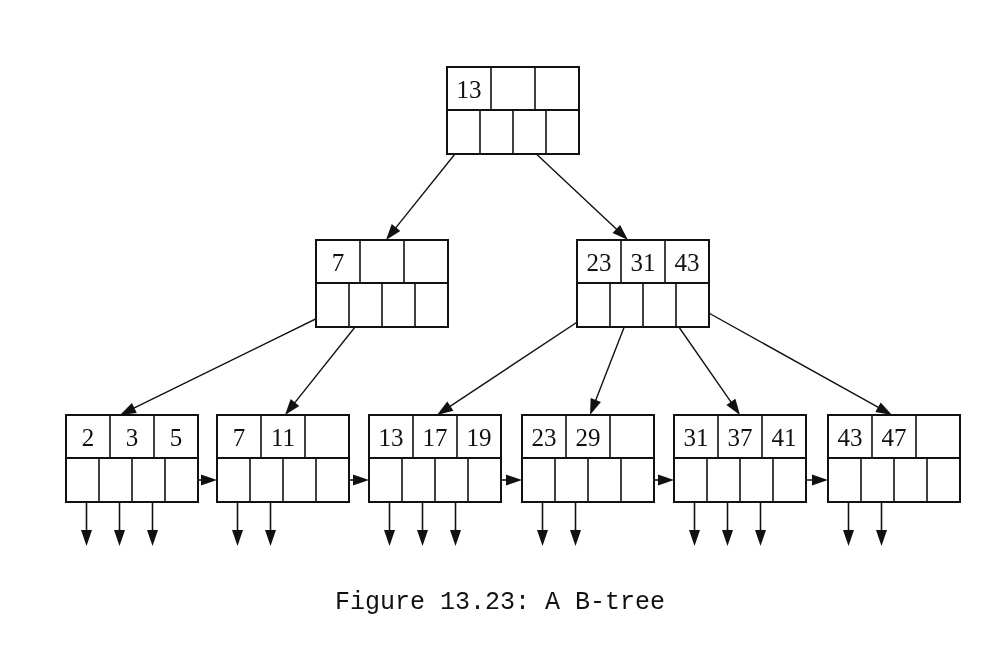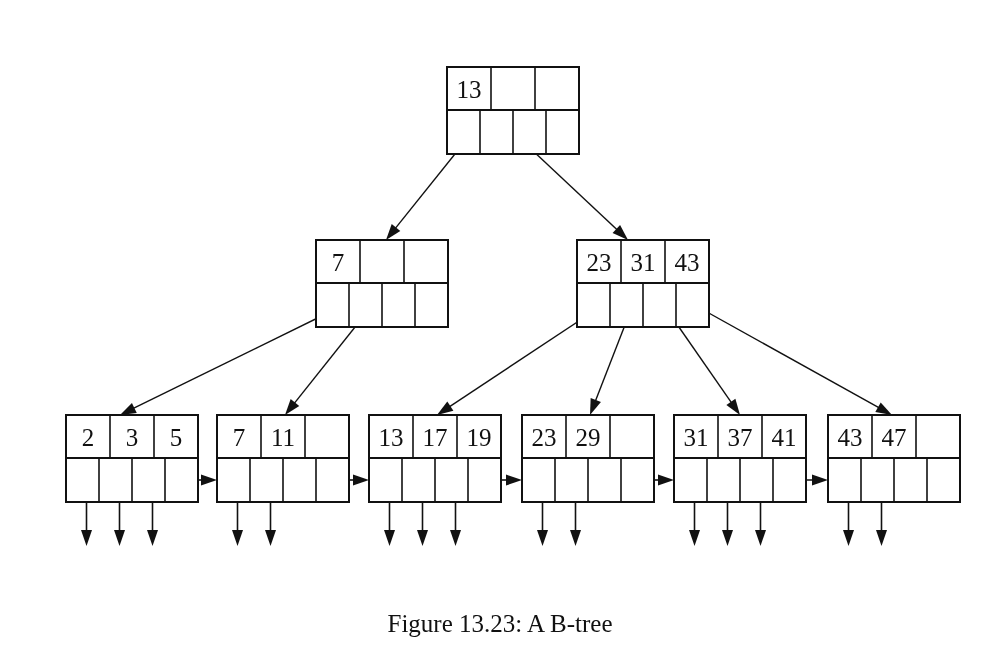--- a/index.html
+++ b/index.html
@@ -1,22 +1,22 @@
 <!DOCTYPE html>
 <html><head>
 <meta charset="utf-8">
 <style>
   html, body { margin: 0; padding: 0; background: #ffffff; }
   body { width: 1000px; height: 646px; position: relative; overflow: hidden; }
   #diagram { position: absolute; left: 0; top: 0; }
   .caption {
     position: absolute; left: 0; width: 1000px; top: 588px;
     text-align: center;
-    font-family: Liberation Serif, serif;
-    font-size: 25px; color: #111111; margin-top: 22px;
+    font-family: Liberation Mono, monospace;
+    font-size: 25px; color: #111111;
   }
   .key-text { font-family: "Liberation Serif", "DejaVu Serif", serif; font-size: 25px; fill: #111111; }
 </style>
 </head>
 <body>
 
 <svg id="diagram" width="1000" height="646" xmlns="http://www.w3.org/2000/svg">
   <defs>
     <marker id="arrowhead" viewBox="0 0 10 10" refX="10" refY="5" markerWidth="7" markerHeight="9" markerUnits="userSpaceOnUse" orient="auto">
     </marker>

